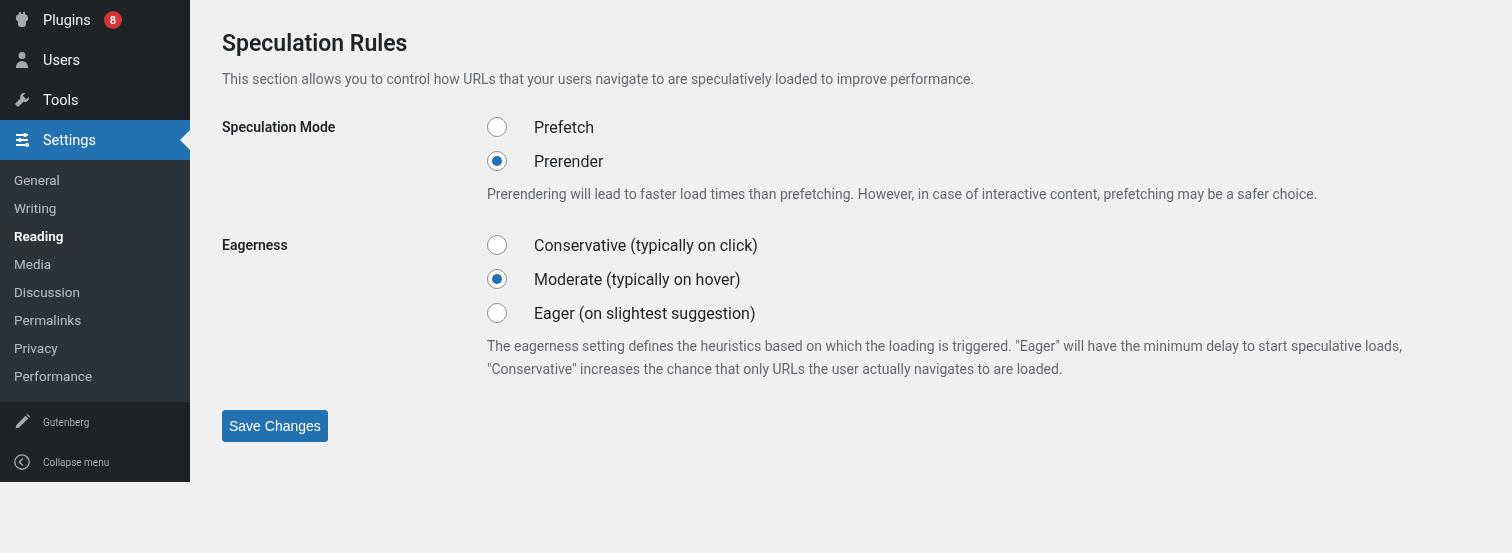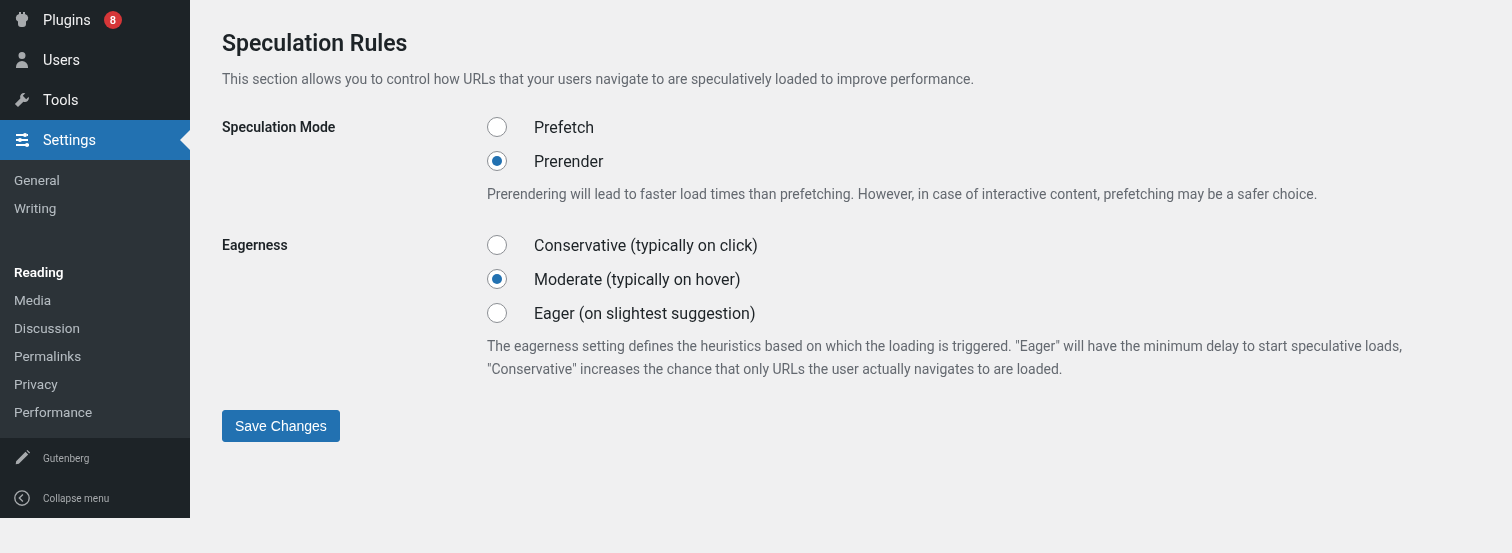--- a/index.html
+++ b/index.html
@@ -80,21 +80,20 @@
 }
 .submenu-item {
   padding: 6px 0 6px 14px;
   color: rgba(240,246,252,0.7);
   font-size: 13.5px;
   cursor: pointer;
 }
 .submenu-item.current {
   color: #fff;
   font-weight: 600;
-  margin-top: 36px;
 }
 .spacer { flex: 1 1 auto; }
 .bottom-menu { background: #1d2327; }
 .bottom-item {
   display: flex;
   align-items: center;
   gap: 11px;
   padding: 10px 12px;
   color: #a7aaad;
   font-size: 10px;
@@ -166,21 +165,21 @@
 .field-desc {
   color: #646970;
   font-size: 14px;
   line-height: 1.6;
   margin-top: 8px;
 }
 .save-btn {
   background: #2271b1;
   color: #fff;
   border: 1px solid #2271b1;
-  padding: 7px 12px;
+  padding: 7px 6px;
   font-size: 14px;
   border-radius: 3px;
   cursor: pointer;
 }
 svg { display: block; }
 </style>
 </head>
 <body>
 
 <div class="sidebar">

